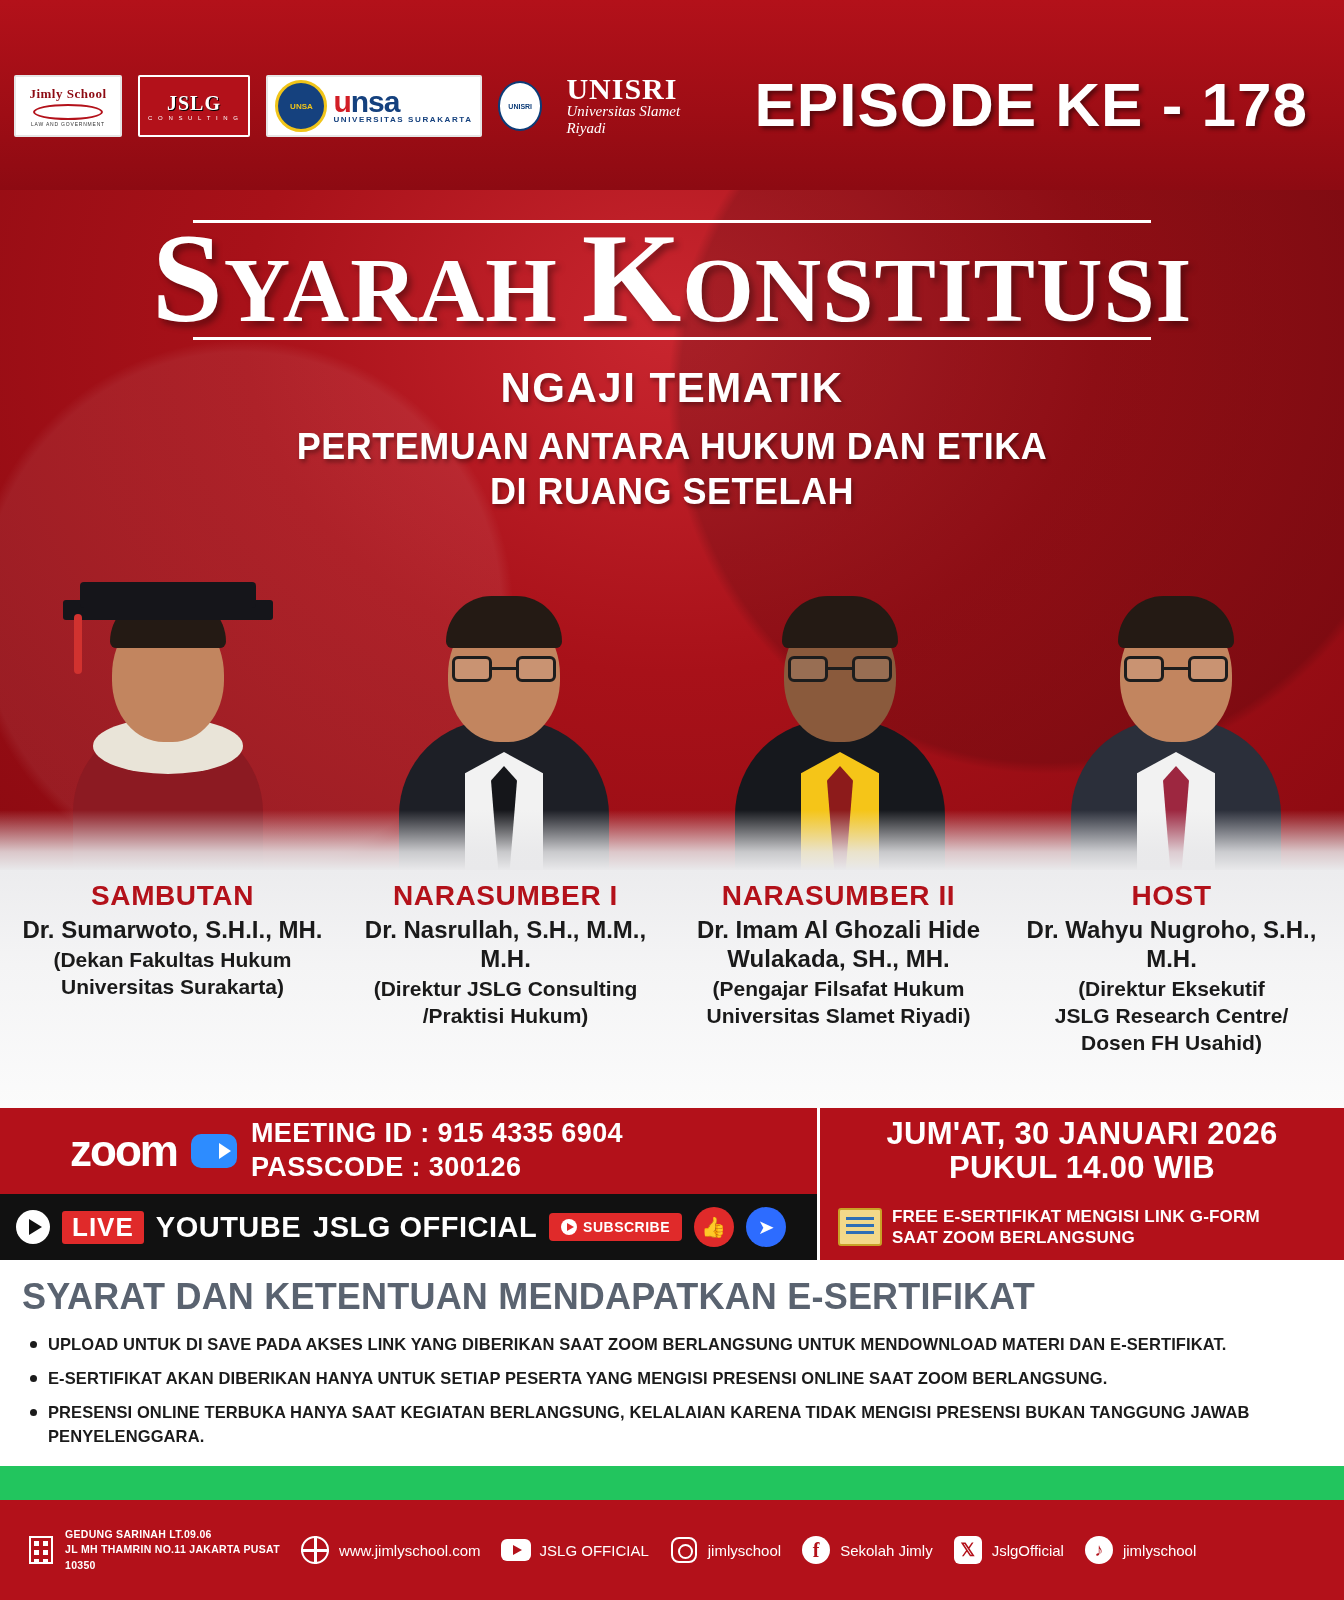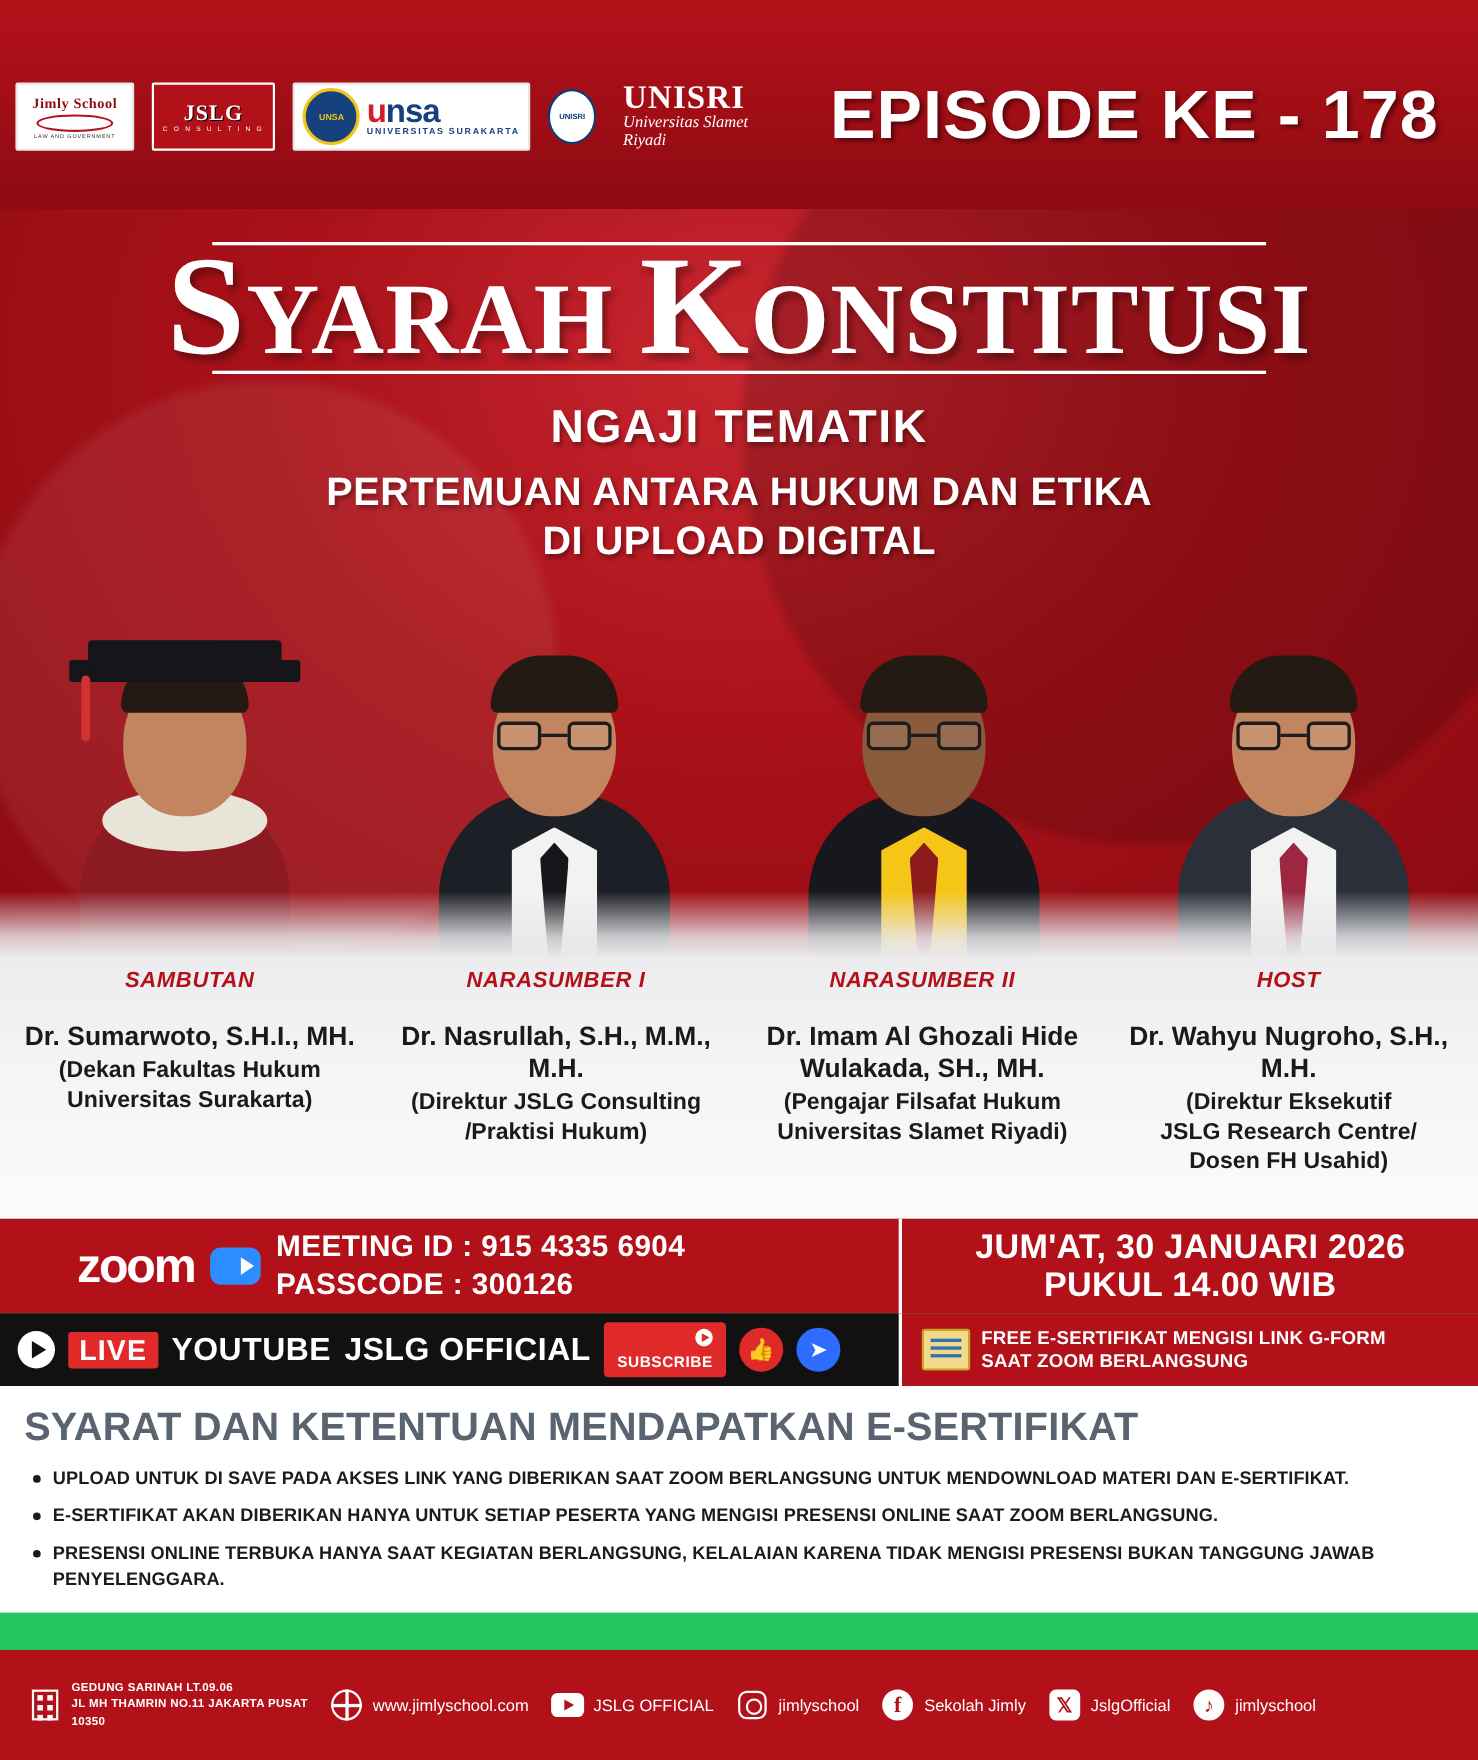--- a/index.html
+++ b/index.html
@@ -143,21 +143,21 @@
     position:absolute; left:0;right:0;bottom:0;height:60px;z-index:4;
     background:linear-gradient(180deg, rgba(230,230,232,0) 0%, rgba(232,232,234,.85) 70%, #e9e9eb 100%);
   }
 
   
   .names{
     height:238px; background:linear-gradient(180deg,#ececee 0%, #f4f4f5 40%, #fbfbfb 100%);
     display:flex; padding: 10px 6px 0 6px;
   }
   .ncol{ flex:1; text-align:center; padding:0 6px; }
-  .nrole{ color:#b3111a; font-size:20px; font-weight:bold; letter-spacing:.6px; margin-bottom:26px;font-style:italic;}
+  .nrole{ color:#b3111a; font-size:28px; font-weight:bold; letter-spacing:.6px; margin-bottom:4px;}
   .nname{ color:#1a1a1a; font-size:24px; font-weight:bold; line-height:1.2; }
   .naff{ color:#1a1a1a; font-size:21px; font-weight:bold; line-height:1.2; margin-top:2px;}
 
   
   .strip{ display:flex; height:86px; }
   .zoomblock{
     flex: 0 0 820px; background:#b3111a; display:flex; align-items:center; gap:14px; padding-left:22px;
     border-right:3px solid #fff;
   }
   .zoomlogo{ font-size:44px; font-weight:bold; color:#fff; letter-spacing:-2px;margin-left:48px; }
@@ -171,21 +171,21 @@
 
   .strip2{ display:flex; height:66px; }
   .liveblock{
     flex: 0 0 820px; background:#111; display:flex; align-items:center; gap:12px; padding-left:16px;
     border-right:3px solid #fff;
   }
   .playbtn{ width:34px;height:34px;border-radius:50%;background:#fff;position:relative;}
   .playbtn::after{content:"";position:absolute;left:13px;top:9px;border-left:13px solid #111;border-top:8px solid transparent;border-bottom:8px solid transparent;}
   .livetag{ background:#e02a2a;color:#fff;font-size:26px;font-weight:bold;padding:1px 10px;border-radius:3px;letter-spacing:1px;}
   .livetxt{ color:#fff; font-size:29px; font-weight:bold; letter-spacing:.5px;}
-  .subbtn{ background:#e02a2a;color:#fff;font-size:14px;font-weight:bold;padding:6px 12px;border-radius:4px;display:flex;align-items:flex-end;gap:6px;letter-spacing:.5px;flex-direction:column;}
+  .subbtn{ background:#e02a2a;color:#fff;font-size:14px;font-weight:bold;padding:6px 12px;border-radius:4px;display:flex;align-items:flex-start;gap:6px;letter-spacing:.5px;}
   .subbtn .dot{width:16px;height:16px;border-radius:50%;background:#fff;position:relative;}
   .subbtn .dot::after{content:"";position:absolute;left:6px;top:4px;border-left:7px solid #e02a2a;border-top:4px solid transparent;border-bottom:4px solid transparent;}
   .circ{ width:40px;height:40px;border-radius:50%;display:flex;align-items:center;justify-content:center;font-size:20px;}
   .circ.like{ background:#e02a2a;color:#fff;}
   .circ.share{ background:#2d6cff;color:#fff;}
   .certblock{
     flex:1; background:#b3111a; display:flex; align-items:center; gap:10px; padding-left:18px; color:#fff;
   }
   .certicon{ width:44px;height:38px;background:#f3d98a;border:2px solid #c9a227;border-radius:3px;position:relative;}
   .certicon::before{content:"";position:absolute;left:6px;top:7px;right:6px;height:3px;background:#2f6fb5;box-shadow:0 7px 0 #2f6fb5,0 14px 0 #2f6fb5;}
@@ -272,21 +272,21 @@
     <div class="title-wrap">
       <div class="syarah">
         <span class="rule-top"></span>
         <span class="cap">S</span><span>YARAH</span>
         <span class="cap">K</span><span>ONSTITUSI</span>
         <span class="rule-bot"></span>
       </div>
       <div class="ngaji">NGAJI TEMATIK</div>
       <div class="subtitle">
         <div>PERTEMUAN ANTARA HUKUM DAN ETIKA</div>
-        <div>DI UPLOAD DIGITAL</div>
+        <div>DI RUANG SETELAH</div>
       </div>
     </div>
 
     <div class="photos">
       <div class="ph">
         <div class="stole"></div>
         <div class="collar"></div>
         <div class="head"></div>
         <div class="hair"></div>
         <div class="toga-cap"></div>

